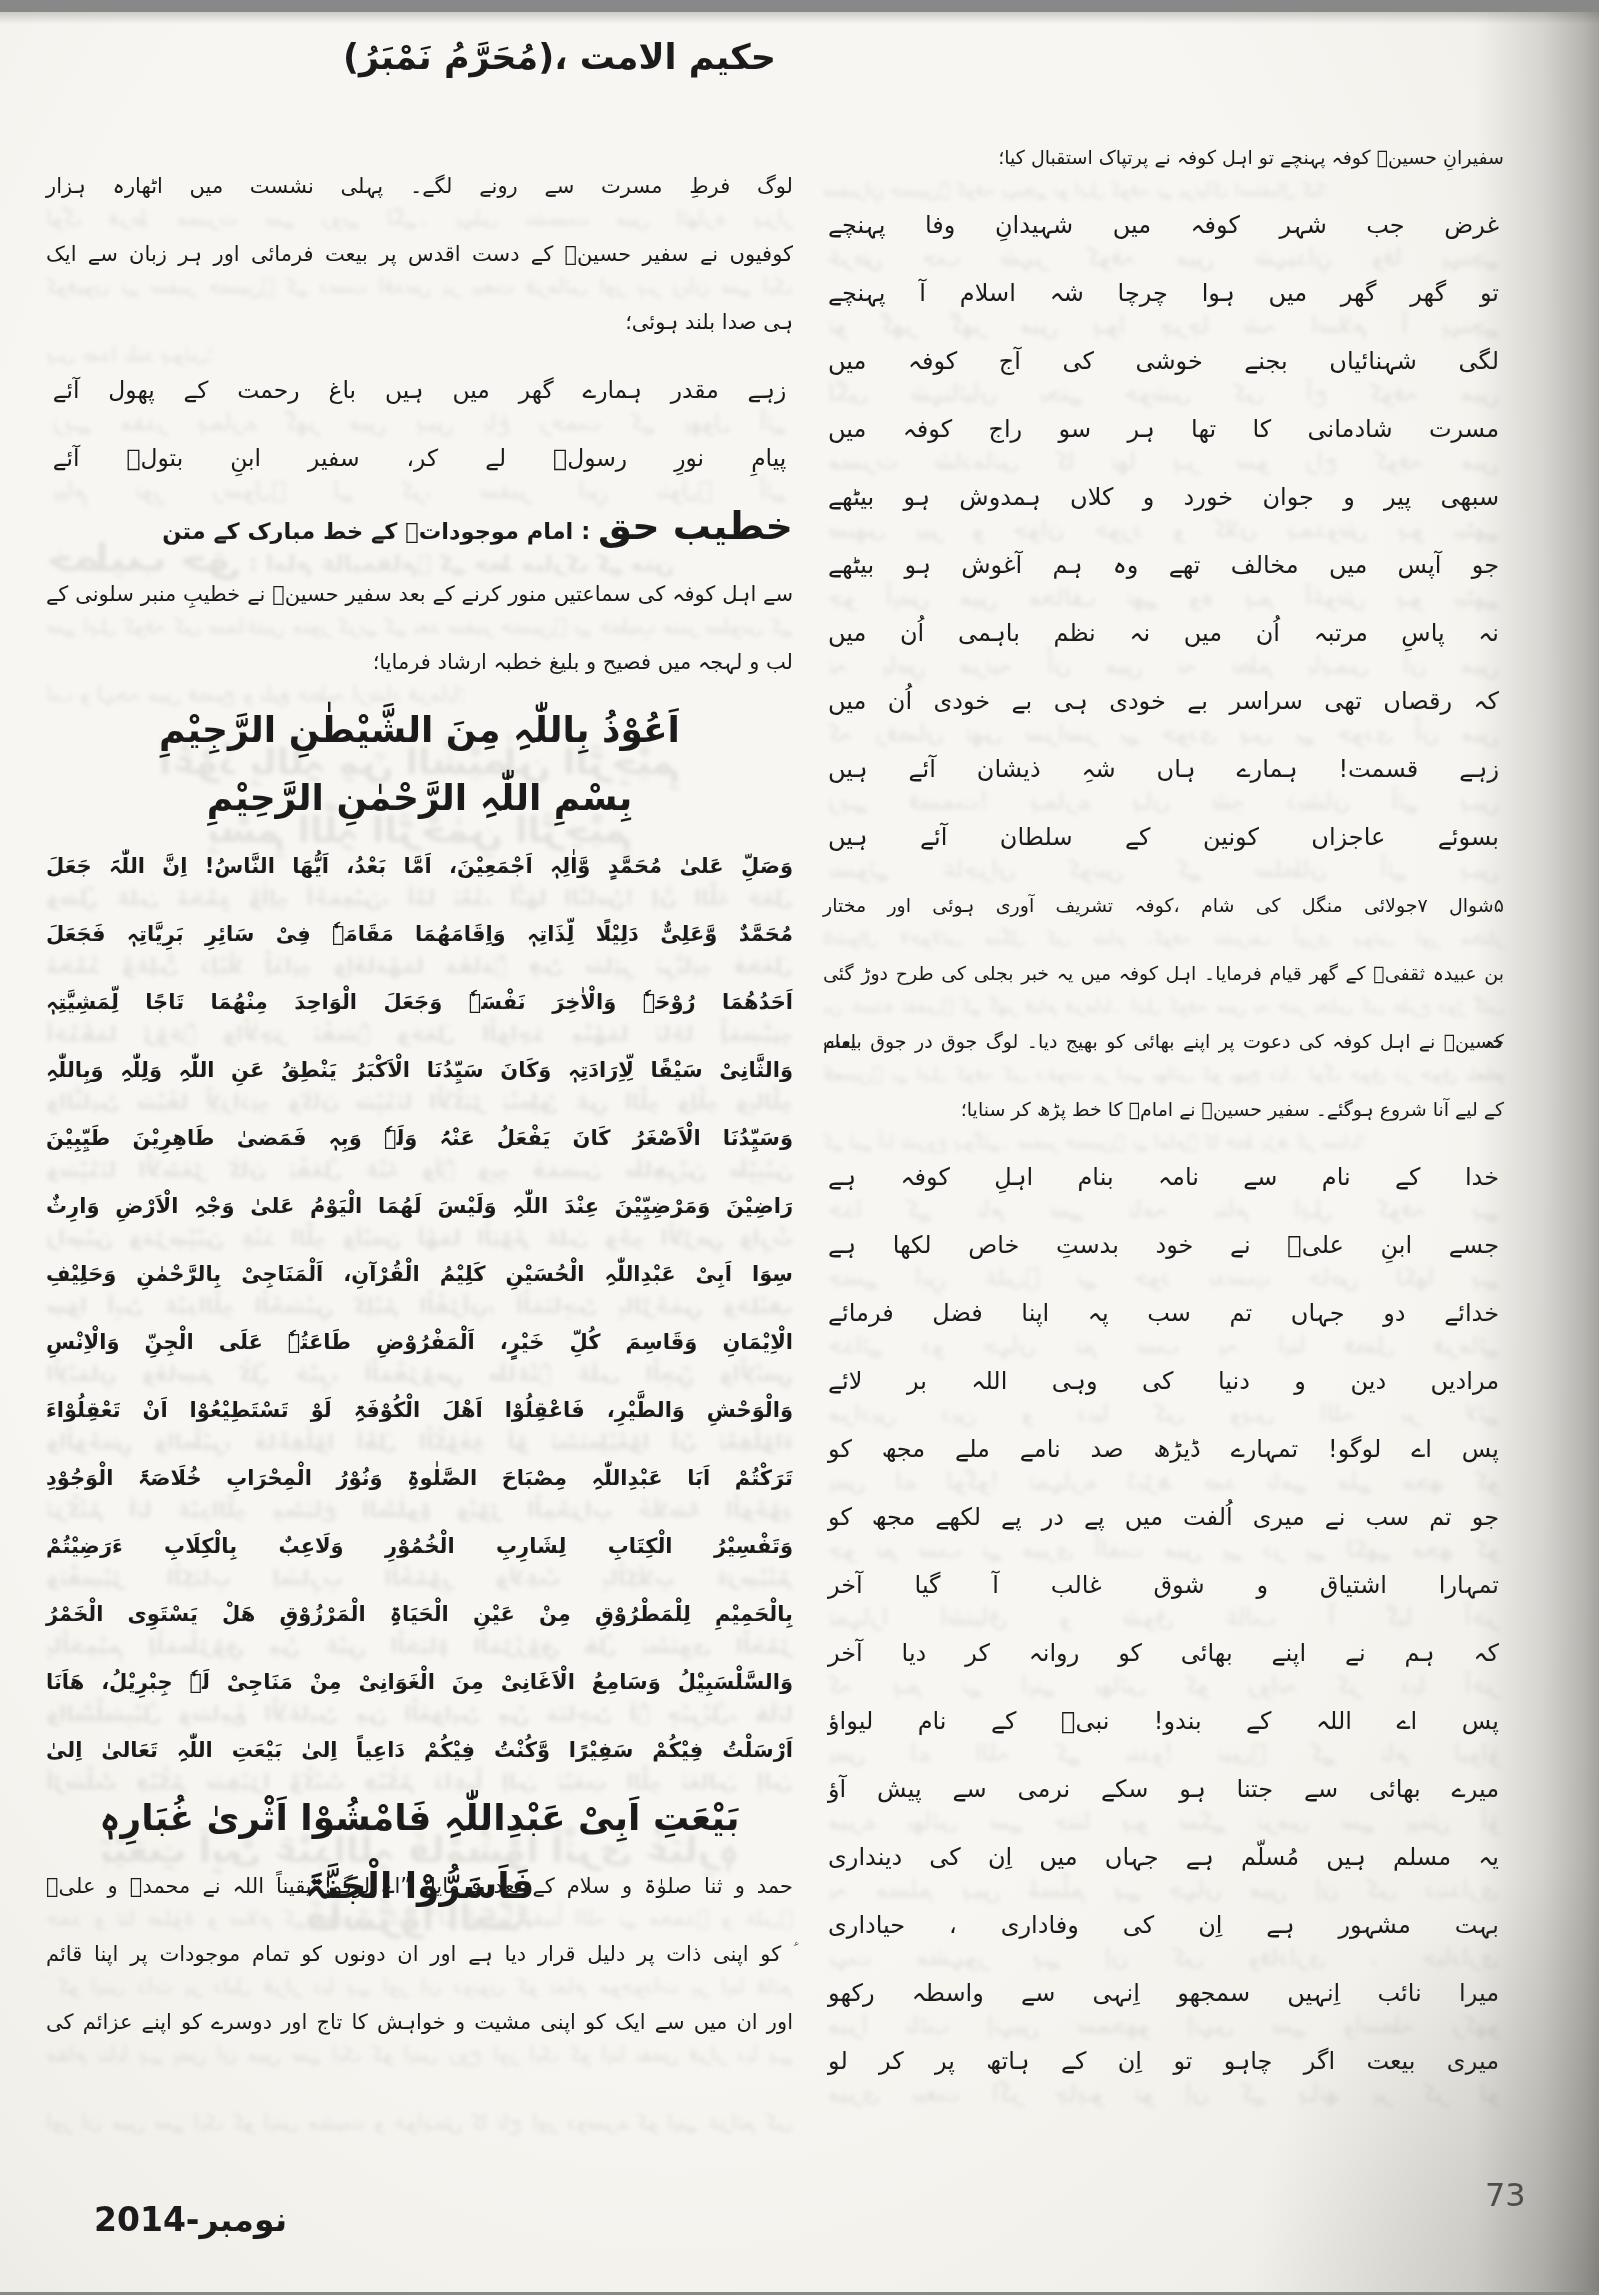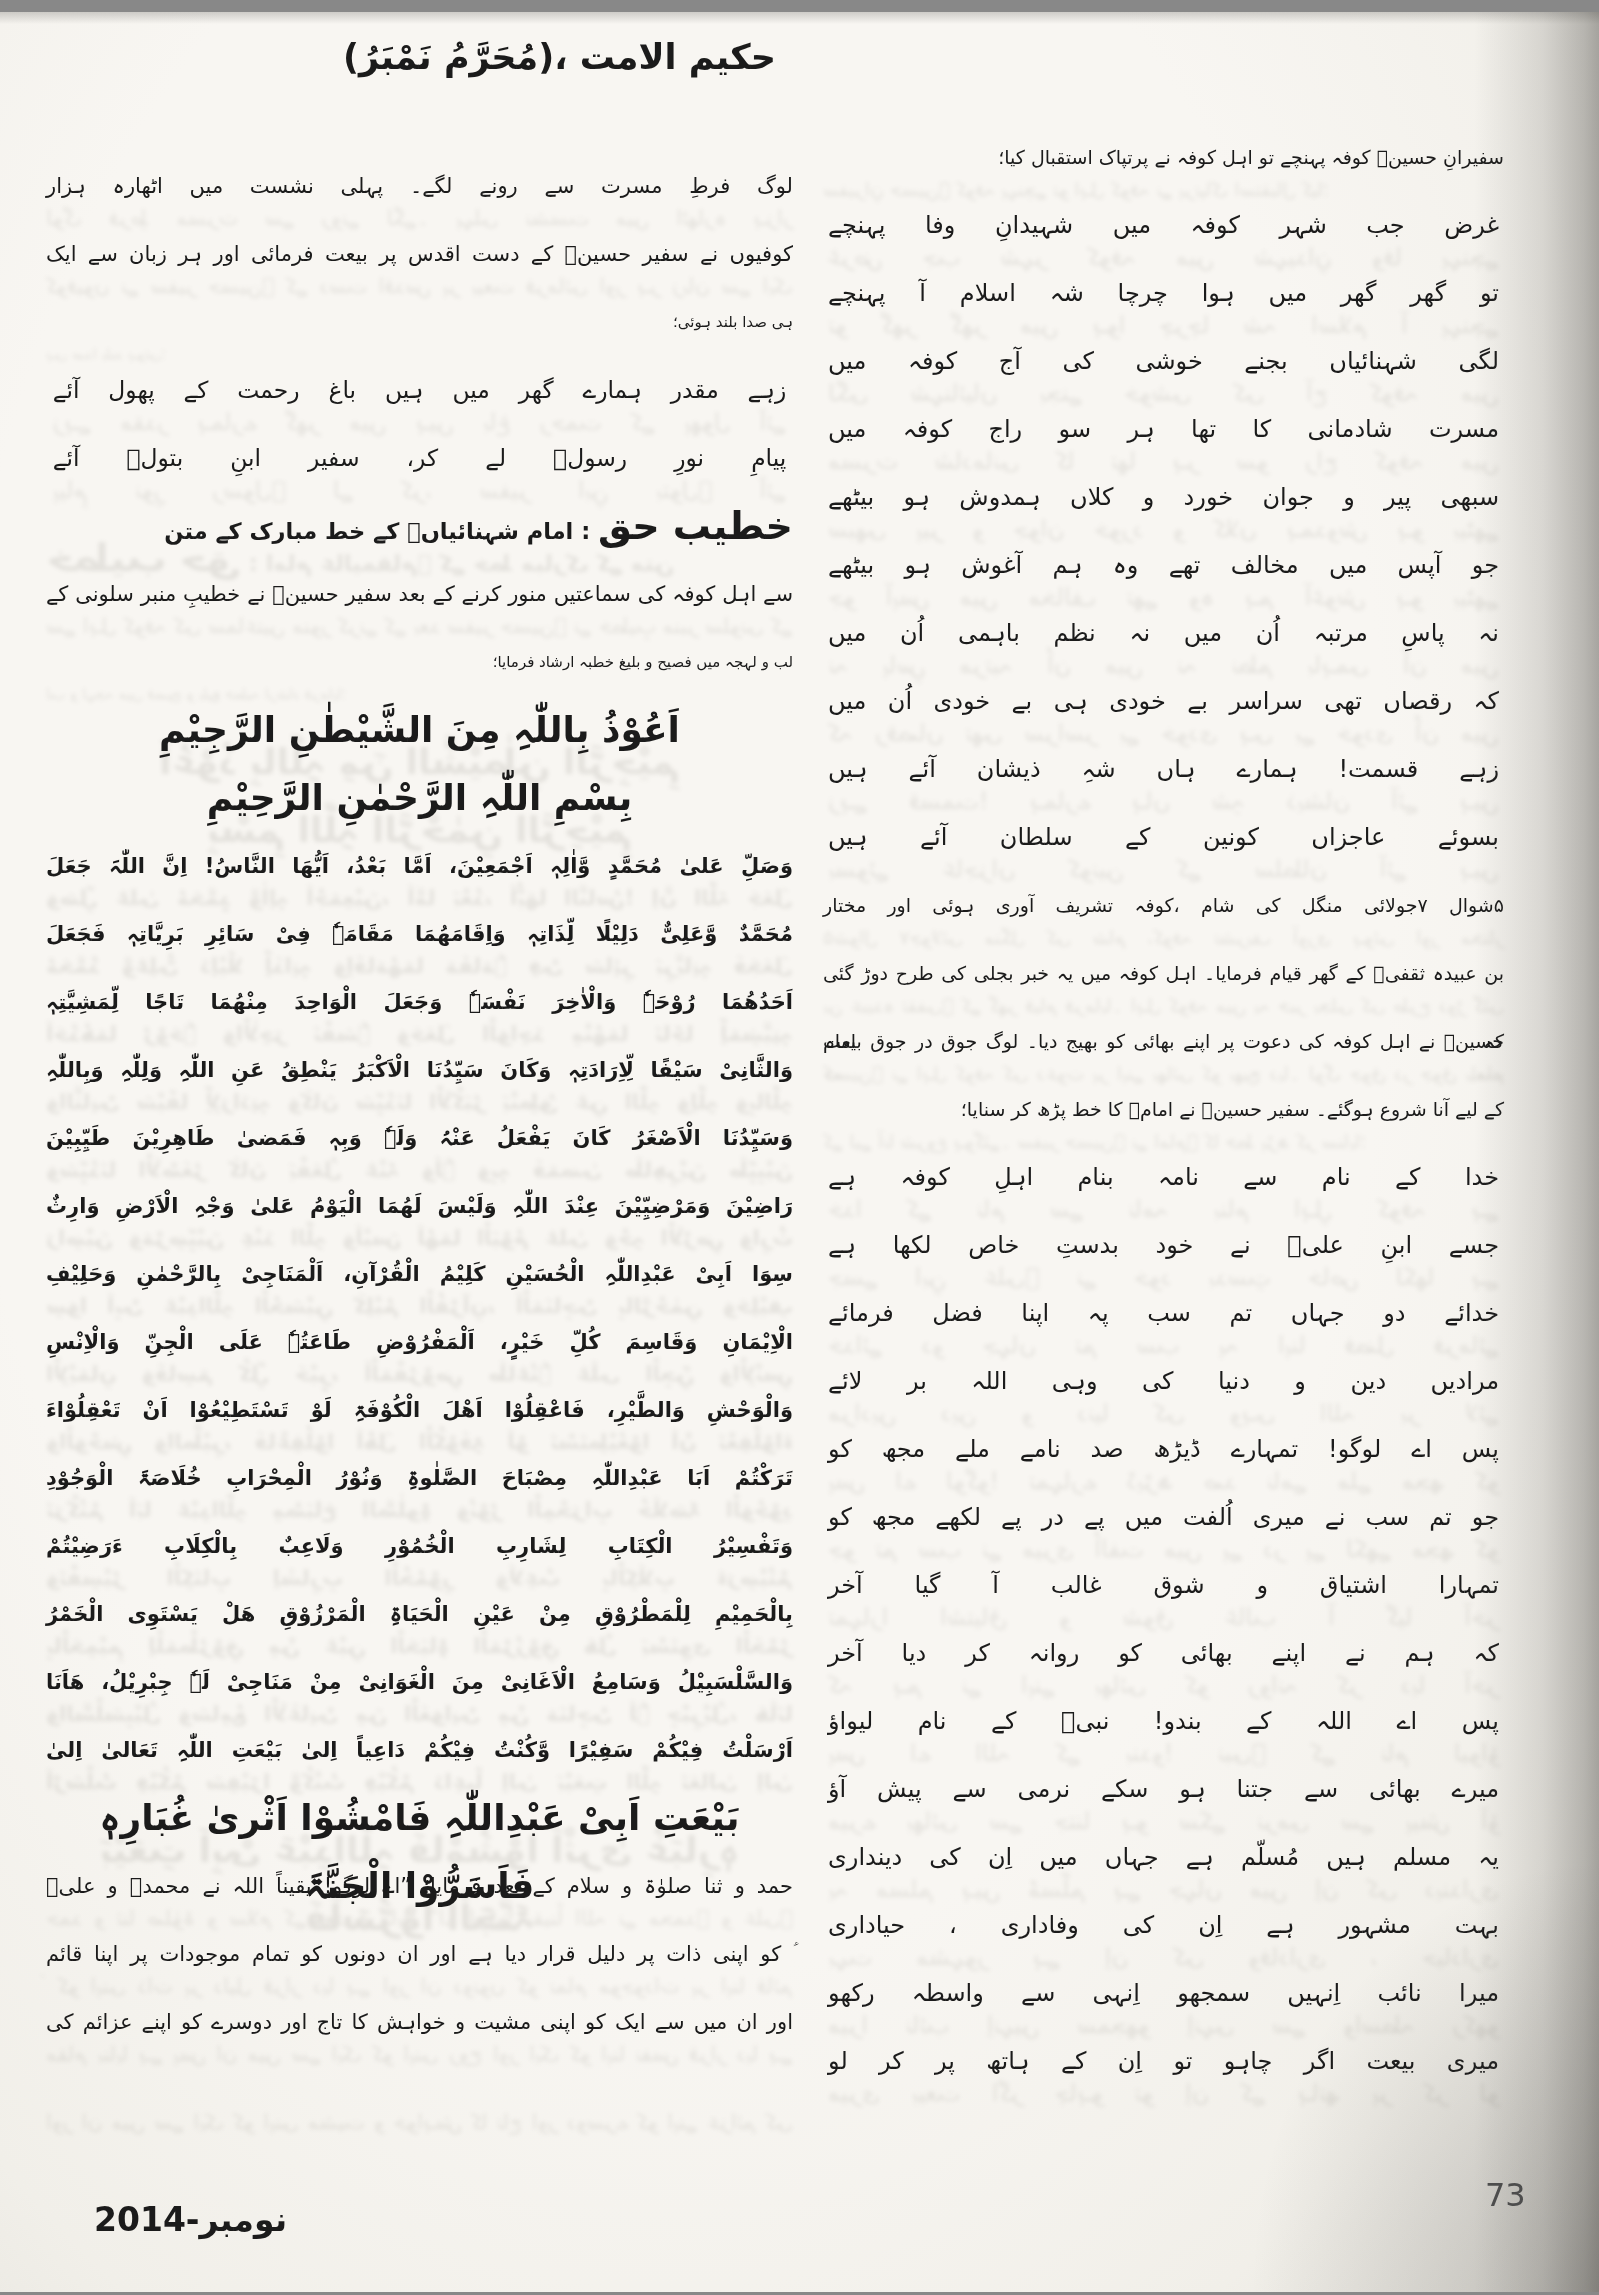--- a/index.html
+++ b/index.html
@@ -46,21 +46,21 @@
     height:68px;line-height:68px;
     text-align:justify;text-align-last:justify;
     white-space:normal;
     direction:rtl;
   }
   
   .col-left  .st-p{font-size:21px;}
   .col-right .st-p{font-size:19px;}
   
   .st-pl{text-align:right;text-align-last:right;}
-  .col-left  .st-pl{font-size:15px;}
+  .col-left  .st-pl{font-size:21px;}
   .col-right .st-pl{font-size:19px;}
   
   .col-left  .st-v{font-size:23.4px;padding:0 6.7px;box-sizing:border-box;}
   .col-right .st-v{font-size:24px;padding:0 5px;box-sizing:border-box;}
   
   .st-ar{font-size:21px;font-weight:bold;}
   .st-arc{font-size:36px;font-weight:bold;text-align:center;text-align-last:center;}
   
   .st-h{text-align:right;text-align-last:right;}
   .st-h .h-bold{font-size:38px;font-weight:bold;letter-spacing:0.8px;}
@@ -184,21 +184,21 @@
       <div class="line st-p">ؑ کو اپنی ذات پر دلیل قرار دیا ہے اور ان دونوں کو تمام موجودات پر اپنا قائم</div>
       <div class="line st-p">مقام بنایا ہے پس ان میں سے ایک کو اپنی روح اور ایک کو اپنا نفس قرار دیا ہے</div>
       <div class="line st-p">اور ان میں سے ایک کو اپنی مشیت و خواہش کا تاج اور دوسرے کو اپنے عزائم کی</div>
     </div>
     <div class="col col-left" id="col-left">
       <div class="line st-p">لوگ فرطِ مسرت سے رونے لگے۔ پہلی نشست میں اٹھارہ ہزار</div>
       <div class="line st-p">کوفیوں نے سفیر حسینؑ کے دست اقدس پر بیعت فرمائی اور ہر زبان سے ایک</div>
       <div class="line st-pl">ہی صدا بلند ہوئی؛</div>
       <div class="line st-v">زہے مقدر ہمارے گھر میں ہیں باغ رحمت کے پھول آئے</div>
       <div class="line st-v">پیامِ نورِ رسولؐ لے کر، سفیر ابنِ بتولؑ آئے</div>
-      <div class="line st-h"><span class="h-bold">خطیب حق</span><span class="h-rest"> : امام شہنائیاںؑ کے خط مبارک کے متن</span></div>
+      <div class="line st-h"><span class="h-bold">خطیب حق</span><span class="h-rest"> : امام موجوداتؑ کے خط مبارک کے متن</span></div>
       <div class="line st-p">سے اہل کوفہ کی سماعتیں منور کرنے کے بعد سفیر حسینؑ نے خطیبِ منبر سلونی کے</div>
       <div class="line st-pl">لب و لہجہ میں فصیح و بلیغ خطبہ ارشاد فرمایا؛</div>
       <div class="line st-arc">اَعُوْذُ بِاللّٰہِ مِنَ الشَّیْطٰنِ الرَّجِیْمِ</div>
       <div class="line st-arc">بِسْمِ اللّٰہِ الرَّحْمٰنِ الرَّحِیْمِ</div>
       <div class="line st-ar">وَصَلِّ عَلیٰ مُحَمَّدٍ وَّاٰلِہٖ اَجْمَعِیْنَ، اَمَّا بَعْدُ، اَیُّھَا النَّاسُ! اِنَّ اللّٰہَ جَعَلَ</div>
       <div class="line st-ar">مُحَمَّدٌ وَّعَلِیٌّ دَلِیْلًا لِّذَاتِہٖ وَاِقَامَھُمَا مَقَامَہٗ فِیْ سَائِرِ بَرِیَّاتِہٖ فَجَعَلَ</div>
       <div class="line st-ar">اَحَدُھُمَا رُوْحَہٗ وَالْاٰخِرَ نَفْسَہٗ وَجَعَلَ الْوَاحِدَ مِنْھُمَا تَاجًا لِّمَشِیَّتِہٖ</div>
       <div class="line st-ar">وَالثَّانِیْ سَیْفًا لِّاِرَادَتِہٖ وَکَانَ سَیِّدُنَا الْاَکْبَرُ یَنْطِقُ عَنِ اللّٰہِ وَلِلّٰہِ وَبِاللّٰہِ</div>
       <div class="line st-ar">وَسَیِّدُنَا الْاَصْغَرُ کَانَ یَفْعَلُ عَنْہُ وَلَہٗ وَبِہٖ فَمَضیٰ طَاھِرِیْنَ طَیِّبِیْنَ</div>
       <div class="line st-ar">رَاضِیْنَ وَمَرْضِیِّیْنَ عِنْدَ اللّٰہِ وَلَیْسَ لَھُمَا الْیَوْمُ عَلیٰ وَجْہِ الْاَرْضِ وَارِثٌ</div>

